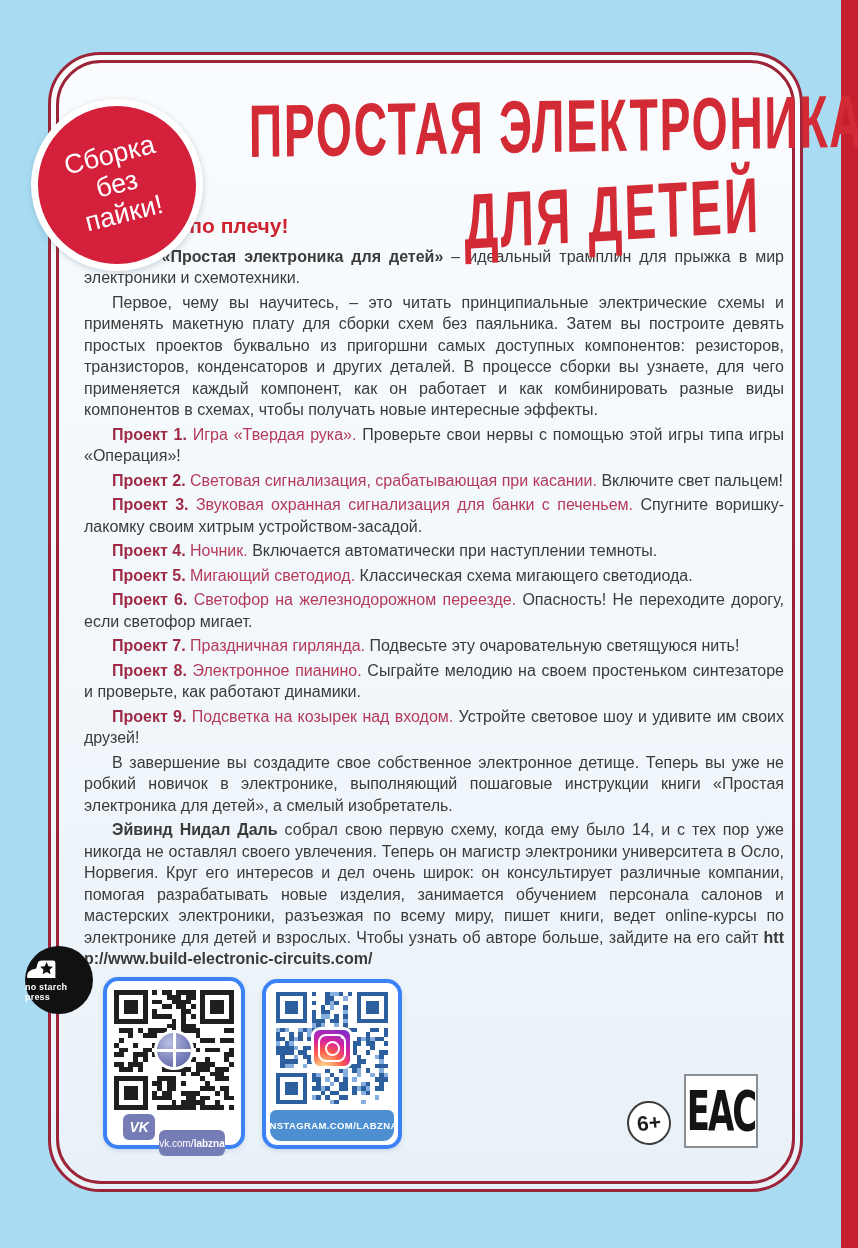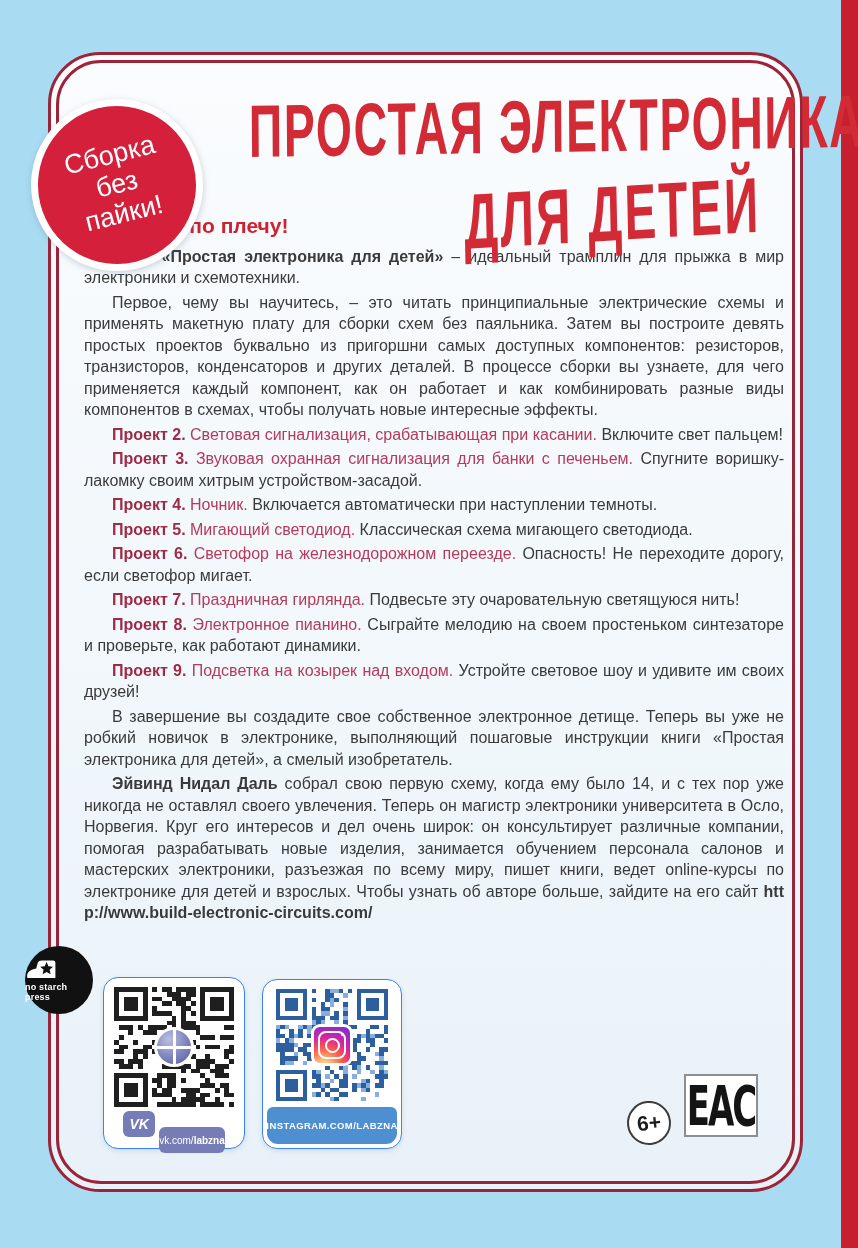--- a/index.html
+++ b/index.html
@@ -58,21 +58,21 @@
   .publisher {
     position:absolute; left:25px; top:946px; width:68px; height:68px;
     background:#111; border-radius:50%; z-index:4;
     display:flex; flex-direction:column; align-items:flex-start; justify-content:center;
     color:#fff; text-align:center;
   }
   .publisher .pub-line { font-size:9px; font-weight:700; line-height:1.1; letter-spacing:.2px; }
   .publisher svg { display:block; margin-bottom:1px; }
 
   .qr-card {
-    position:absolute; background:#fff; border:1px solid #3b82f6; border-radius:15px;
+    position:absolute; background:#fff; border:4px solid #3b82f6; border-radius:15px;
     box-shadow:0 2px 5px rgba(90,120,150,.18); z-index:4; box-sizing:border-box;
   }
   .qr-card.vk { left:103px; top:977px; width:142px; height:172px; }
   .qr-card.ig { left:262px; top:979px; width:140px; height:170px; display:flex; flex-direction:column; }
   .qr-wrap { position:relative; margin:9px auto 4px auto; }
   .vk .qr-wrap { width:120px; height:120px; }
   .ig .qr-wrap { width:112px; height:112px; }
   svg.qr { width:100%; height:100%; shape-rendering:crispEdges; display:block; }
 
   .center-logo { position:absolute; left:50%; top:50%; transform:translate(-50%,-50%); }
@@ -107,21 +107,21 @@
     color:#fff; font-size:9.5px; font-weight:700; letter-spacing:.4px;
   }
 
   .age-badge {
     position:absolute; left:627px; top:1101px; width:44px; height:44px; box-sizing:border-box;
     background:#fff; border:2px solid #3c3c3c; border-radius:50%;
     display:flex; align-items:center; justify-content:center;
     font-size:21px; font-weight:700; color:#1d1d1d; transform:rotate(-6deg); z-index:4;
   }
   .eac-box {
-    position:absolute; left:684px; top:1074px; width:74px; height:63px; box-sizing:border-box;
+    position:absolute; left:684px; top:1074px; width:74px; height:74px; box-sizing:border-box;
     background:#fff; border:2px solid #8a8f94;
     display:flex; align-items:center; justify-content:center; z-index:4;
   }
   .eac-text {
     font-family:"DejaVu Sans",sans-serif; font-weight:700; font-size:34px; letter-spacing:-2px;
     transform:scaleY(1.6); color:#141414;
   }
 </style>
 </head>
 <body>
@@ -142,20 +142,21 @@
       <span class="t2">ДЛЯ ДЕТЕЙ</span>
     </div>
 
     <div class="content">
       <div class="heading">Это вам по плечу!</div>
 
       <p><span>Книга </span><b>«Простая электроника для детей»</b><span> – идеальный трамплин для прыжка в мир электроники и схемотехники.</span></p>
 
       <p>Первое, чему вы научитесь, – это читать принципиальные электрические схемы и применять макетную плату для сборки схем без паяльника. Затем вы построите девять простых проектов буквально из пригоршни самых доступных компонентов: резисторов, транзисторов, конденсаторов и других деталей. В процессе сборки вы узнаете, для чего применяется каждый компонент, как он работает и как комбинировать разные виды компонентов в схемах, чтобы получать новые интересные эффекты.</p>
 
+      <p><span class="lbl">Проект 1.</span> <span class="pname">Игра «Твердая рука».</span> <span>Проверьте свои нервы с помощью этой игры типа игры «Операция»!</span></p>
       <p><span class="lbl">Проект 2.</span> <span class="pname">Световая сигнализация, срабатывающая при касании.</span> <span>Включите свет пальцем!</span></p>
       <p><span class="lbl">Проект 3.</span> <span class="pname">Звуковая охранная сигнализация для банки с печеньем.</span> <span>Спугните воришку-лакомку своим хитрым устройством-засадой.</span></p>
       <p><span class="lbl">Проект 4.</span> <span class="pname">Ночник.</span> <span>Включается автоматически при наступлении темноты.</span></p>
       <p><span class="lbl">Проект 5.</span> <span class="pname">Мигающий светодиод.</span> <span>Классическая схема мигающего светодиода.</span></p>
       <p><span class="lbl">Проект 6.</span> <span class="pname">Светофор на железнодорожном переезде.</span> <span>Опасность! Не переходите дорогу, если светофор мигает.</span></p>
       <p><span class="lbl">Проект 7.</span> <span class="pname">Праздничная гирлянда.</span> <span>Подвесьте эту очаровательную светящуюся нить!</span></p>
       <p><span class="lbl">Проект 8.</span> <span class="pname">Электронное пианино.</span> <span>Сыграйте мелодию на своем простеньком синтезаторе и проверьте, как работают динамики.</span></p>
       <p><span class="lbl">Проект 9.</span> <span class="pname">Подсветка на козырек над входом.</span> <span>Устройте световое шоу и удивите им своих друзей!</span></p>
 
       <p>В завершение вы создадите свое собственное электронное детище. Теперь вы уже не робкий новичок в электронике, выполняющий пошаговые инструкции книги «Простая электроника для детей», а смелый изобретатель.</p>

